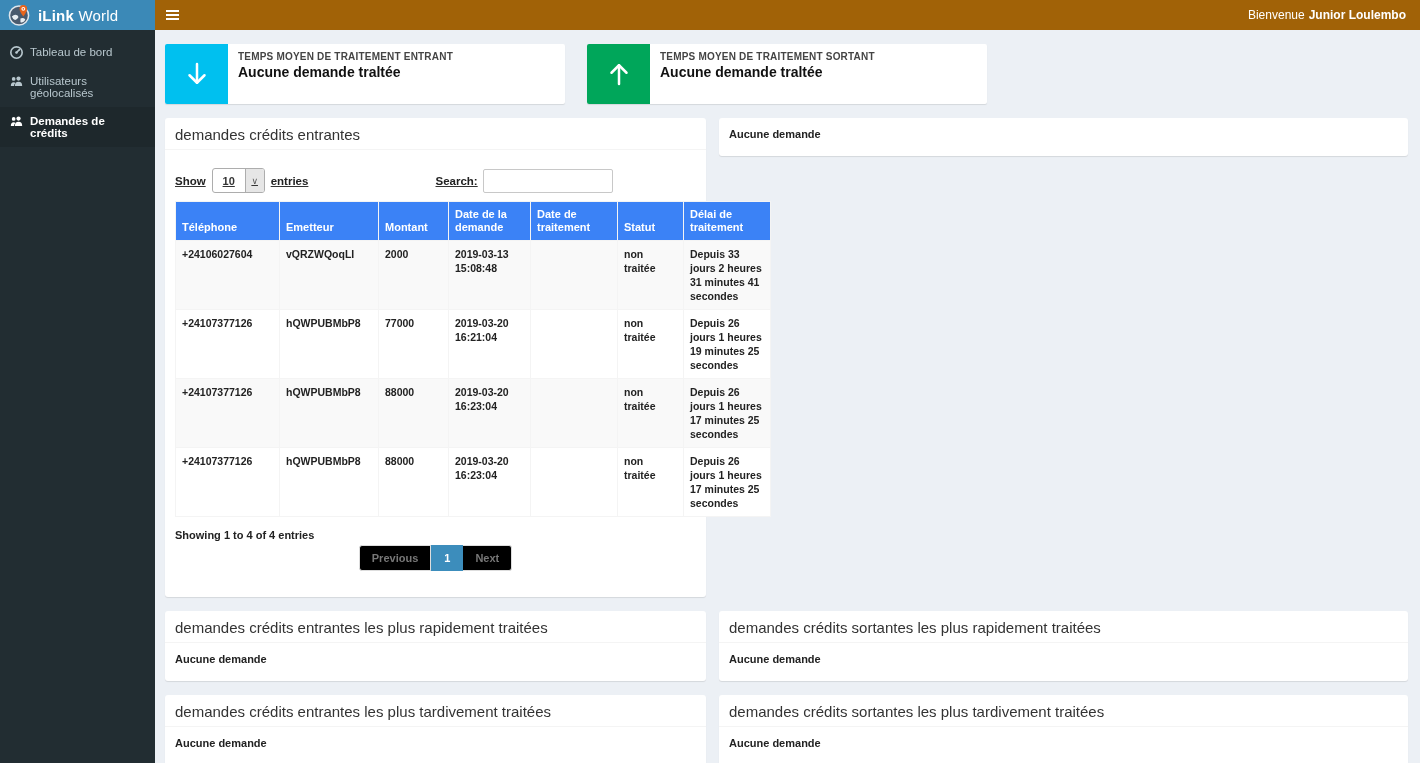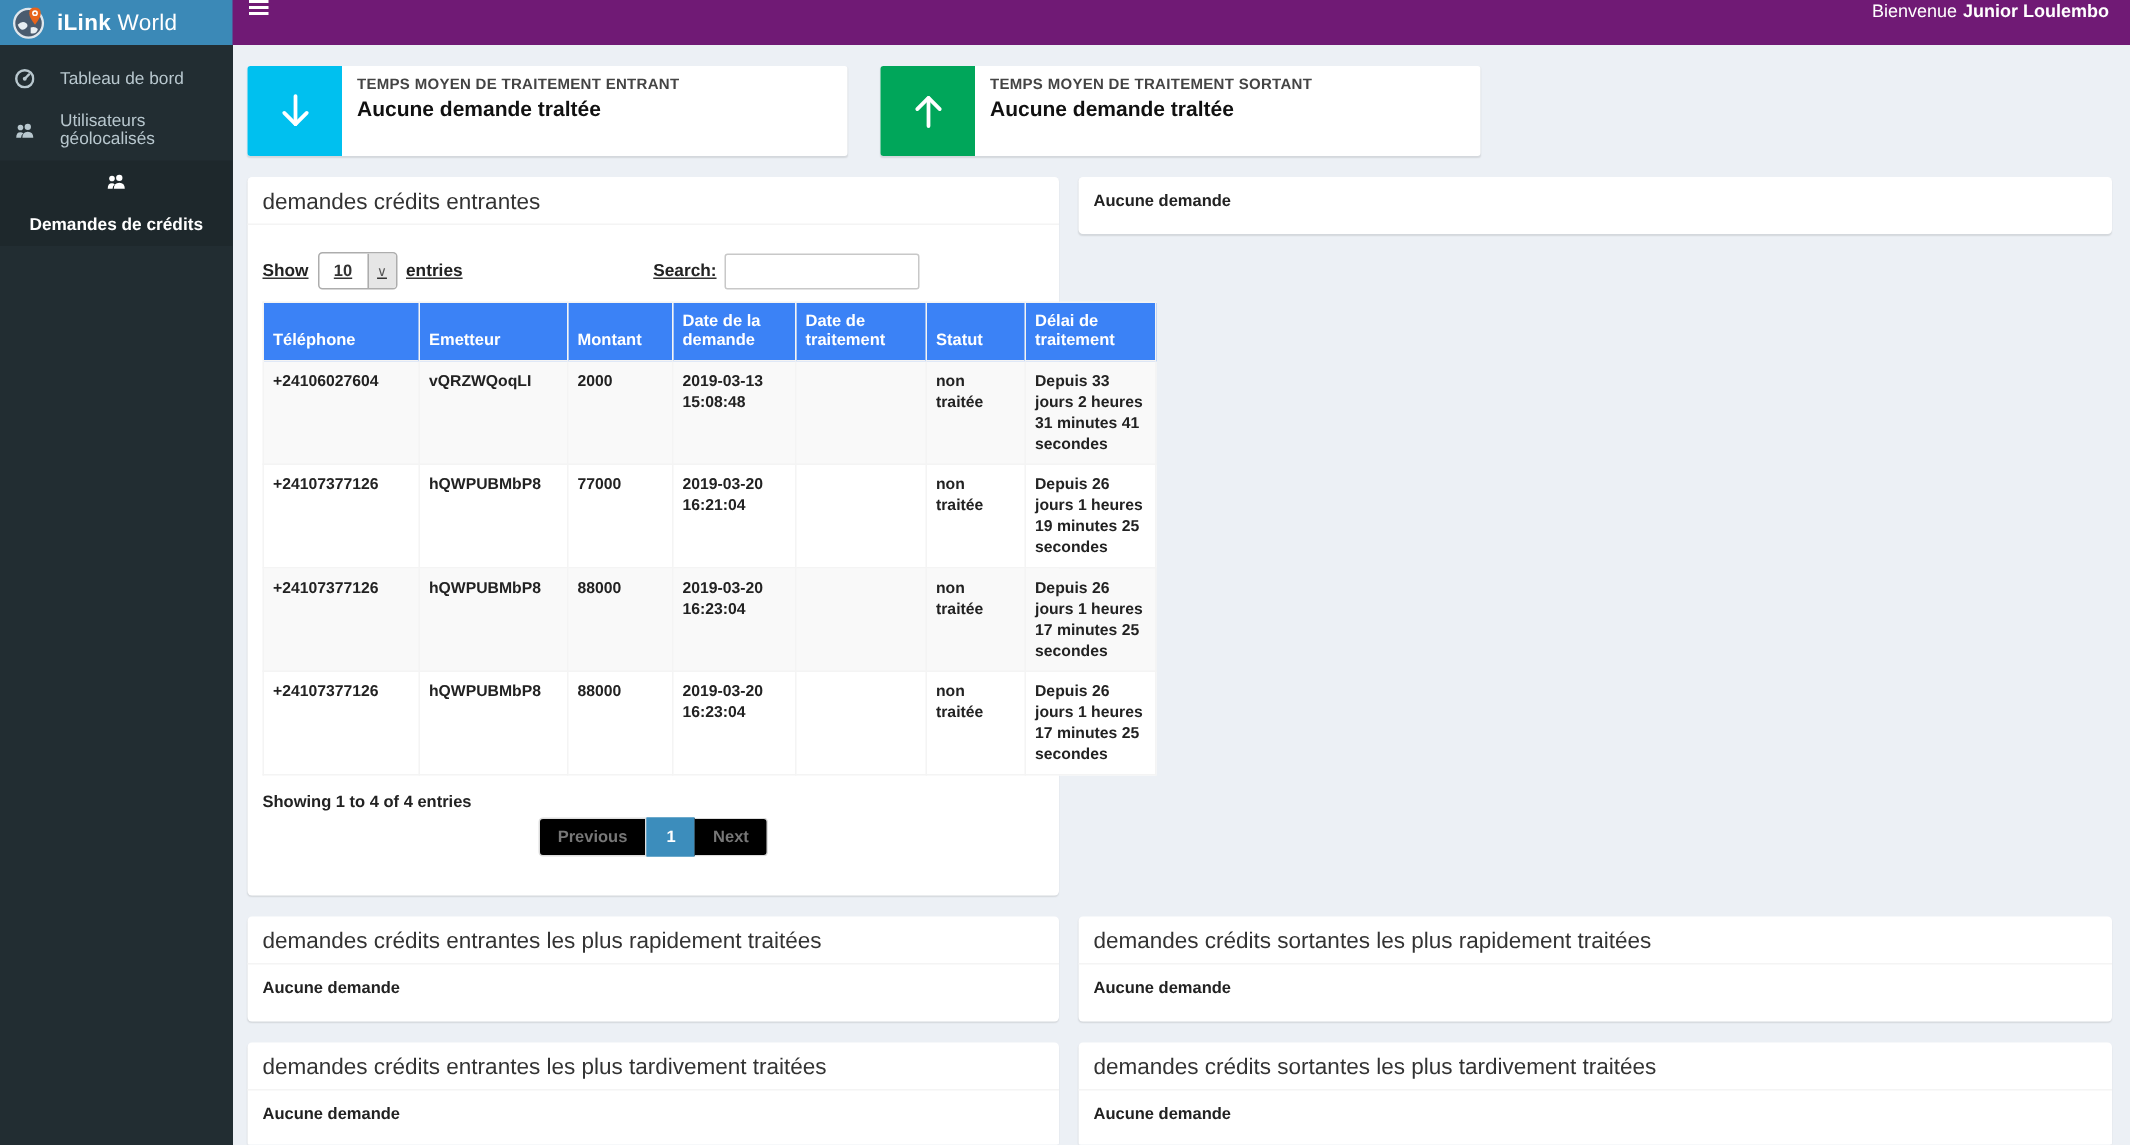--- a/index.html
+++ b/index.html
@@ -1,34 +1,34 @@
 <!DOCTYPE html>
 <html><head>
 <meta charset="utf-8">
 <style>
   * { margin:0; padding:0; box-sizing:border-box; }
   html,body { width:1420px; height:763px; overflow:hidden; }
   body { font-family:"Liberation Sans", sans-serif; background:#ecf0f5; color:#333; font-size:11px; }
 
   
-  .navbar { position:fixed; top:0; left:0; right:0; height:30px; background:#701a75; z-index:30; display:flex; align-items:flex-start; }
+  .navbar { position:fixed; top:0; left:0; right:0; height:30px; background:#a16207; z-index:30; display:flex; align-items:center; }
   .brand { width:155px; height:30px; background:#3b89b7; display:flex; align-items:center; padding-left:8px; gap:7px; flex-shrink:0; }
   .brand-text { color:#fff; font-size:15px; letter-spacing:.2px; }
   .brand-text b { font-weight:bold; }
   .brand-text .light { font-weight:300; }
   .hamburger { width:34px; display:flex; flex-direction:column; justify-content:center; align-items:center; gap:2px; cursor:pointer; }
   .hamburger span { display:block; width:13px; height:2px; background:#fff; }
   .nav-right { margin-left:auto; display:flex; align-items:center; padding-right:14px; color:#fff; font-size:12px; }
   .nav-right b { font-weight:bold; margin-left:4px; }
 
   
   .sidebar { position:fixed; top:30px; left:0; bottom:0; width:155px; background:#222d32; z-index:20; padding-top:8px; }
-  .side-item { display:flex; align-items:center; gap:17px; padding:8px 10px; color:#b8c7ce; font-size:11.5px; cursor:pointer; }
+  .side-item { display:flex; align-items:flex-start; gap:7px; padding:8px 10px; color:#b8c7ce; font-size:11.5px; cursor:pointer; }
   .side-item svg { flex-shrink:0; }
-  .side-item.active { background:#1e282c; color:#fff; font-weight:bold;flex-direction:column; }
+  .side-item.active { background:#1e282c; color:#fff; font-weight:bold; }
 
   
   .main { margin-left:155px; height:763px; padding-top:30px; display:flex; flex-direction:column; }
   .content { flex:1; padding:14px 12px 0 10px; }
 
   
   .stat-row { display:flex; gap:22px; margin-bottom:14px; }
   .info-box { width:400px; height:60px; background:#fff; border-radius:2px; box-shadow:0 1px 1px rgba(0,0,0,.1); display:flex; }
   .info-icon { width:63px; height:60px; display:flex; align-items:center; justify-content:center; border-radius:2px 0 0 2px; }
   .info-icon.aqua { background:#00c0ef; }

